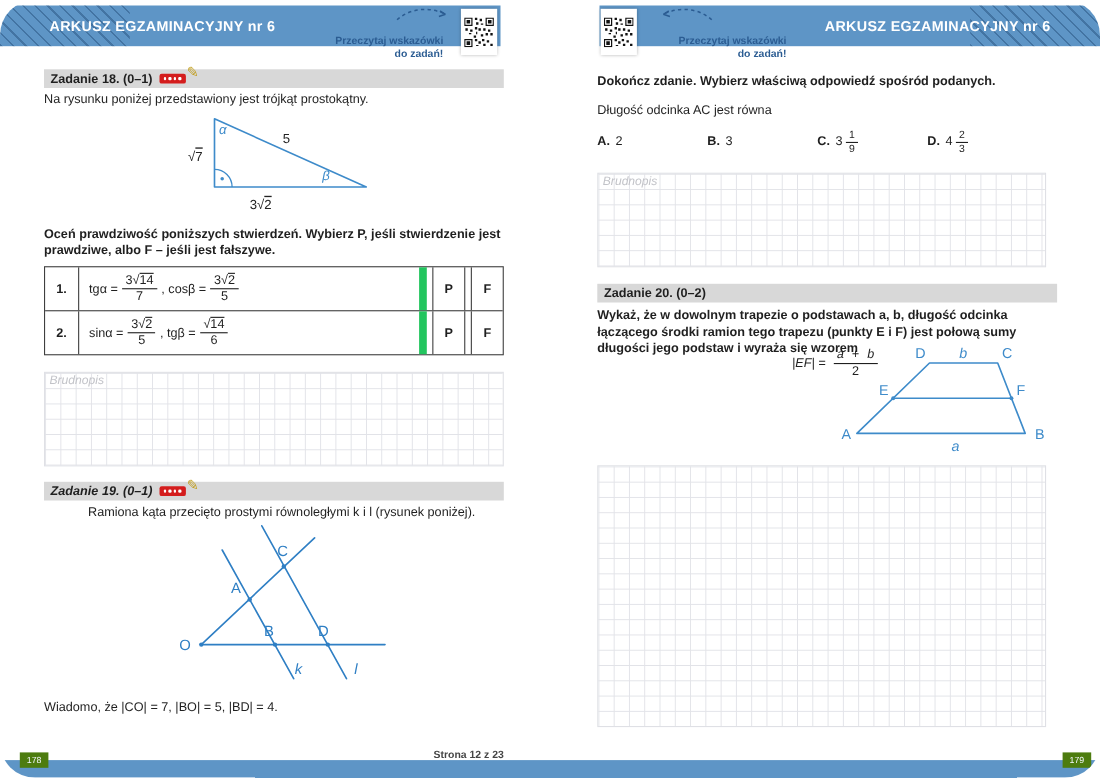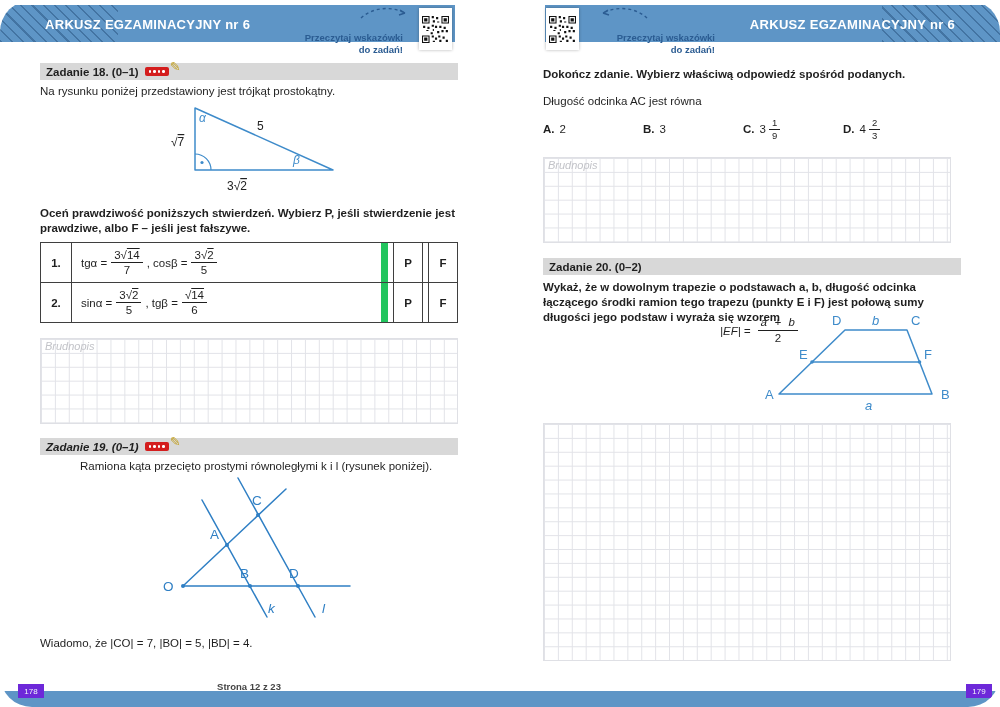--- a/index.html
+++ b/index.html
@@ -76,23 +76,23 @@
   .formula{position:absolute;left:720px;top:317px;display:flex;align-items:center;font-size:11.5px;}
   .formula .lhs{font-style:italic;margin-right:3px;}
   .formula .fr .n{font-style:italic;font-family:Liberation Mono, monospace;}
 
   
   .dg{position:absolute;}
   .dg text{font-family:"Liberation Sans",sans-serif;}
 
   
   .strona{position:absolute;top:681px;font-size:9.5px;font-weight:bold;color:#454545;text-align:center;}
-  .strona.l{left:40px;width:418px;}
+  .strona.l{left:40px;width:418px;text-align:right;}
   .strona.r{left:543px;width:414px;}
-  .tab{position:absolute;top:684px;width:26px;height:14px;background:#6d28d9;color:#f2f7fb;
+  .tab{position:absolute;top:684px;width:26px;height:14px;background:#4d7c0f;color:#f2f7fb;
        font-size:8px;display:flex;align-items:center;justify-content:center;z-index:2;}
   .tab.l{left:18px;}
   .tab.r{left:966px;}
   .bbar{position:absolute;left:0;top:691px;width:1000px;height:16px;background:#5e95c6;z-index:1;}
 </style>
 </head>
 <body>
 
 <div class="sheet">
 

